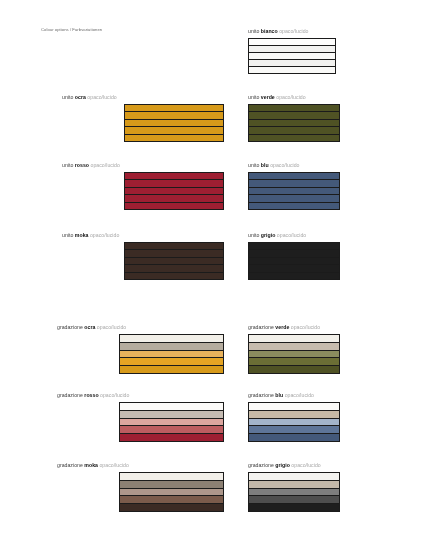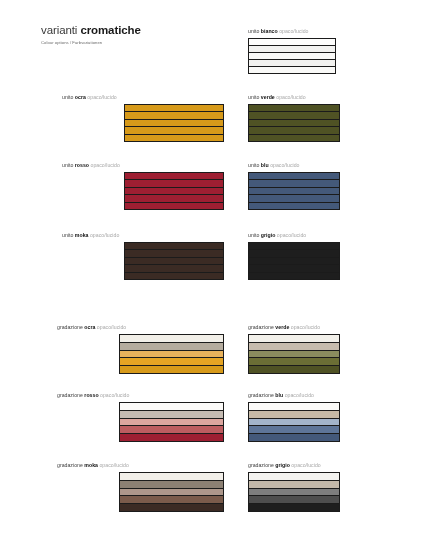--- a/index.html
+++ b/index.html
@@ -90,24 +90,20 @@
   }
   .cell.align-right .swatch-wrap { justify-content: flex-end; }
   .cell.align-left  .swatch-wrap { justify-content: flex-start; }
 </style>
 </head>
 <body>
 
 <div class="page">
 
   <div class="title-block">
-    <div class="title-line">
-      <span class="title-light">varianti</span>
-      <span class="title-bold">cromatiche</span>
-    </div>
     <div class="subtitle">Colour options / Farbvariationen</div>
   </div>
 
   <div id="swatch-root">
       <div class="cell align-left" style="left: 248px; top: 28px; width: 150px;">
         <div class="cell-label"><span class="lbl-prefix">unito</span> <span class="lbl-name">bianco</span> <span class="lbl-finish">opaco/lucido</span></div>
         <div class="swatch-wrap">
           <div class="swatch" style="width: 88px; height: 36px;">
             <div class="band" style="background: rgb(253, 253, 252);"></div>
             <div class="band" style="background: rgb(242, 242, 240);"></div>

